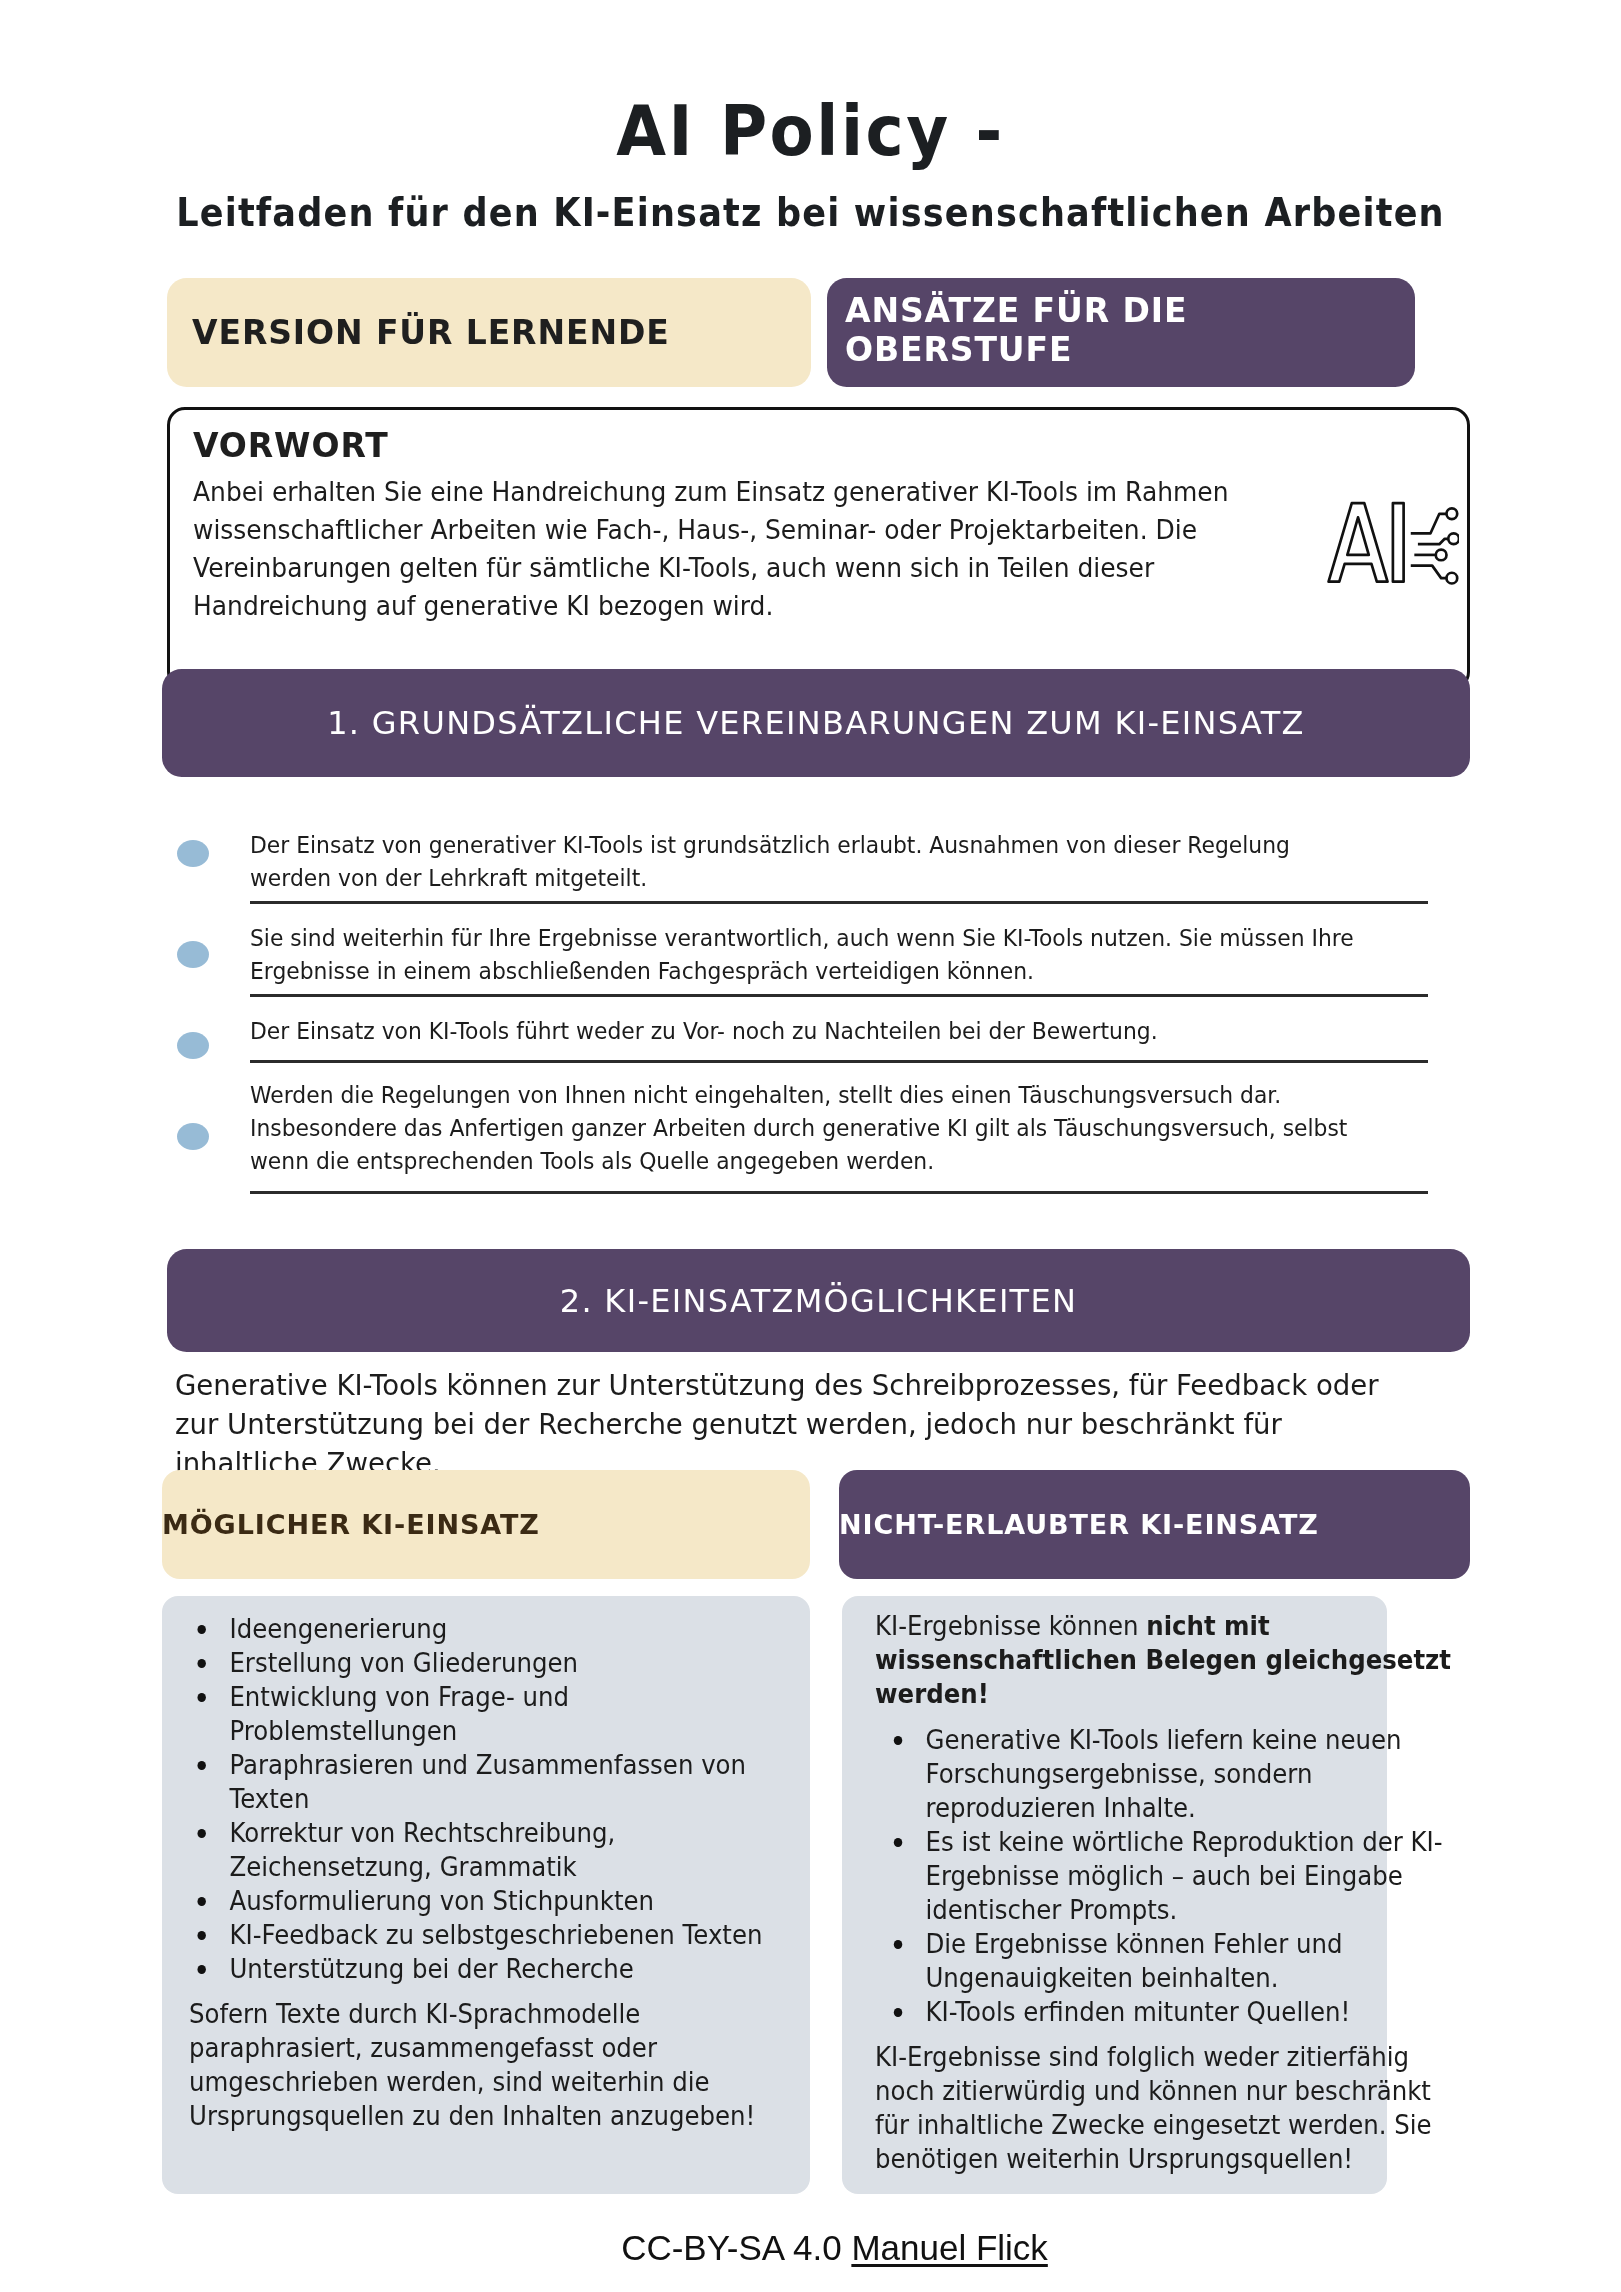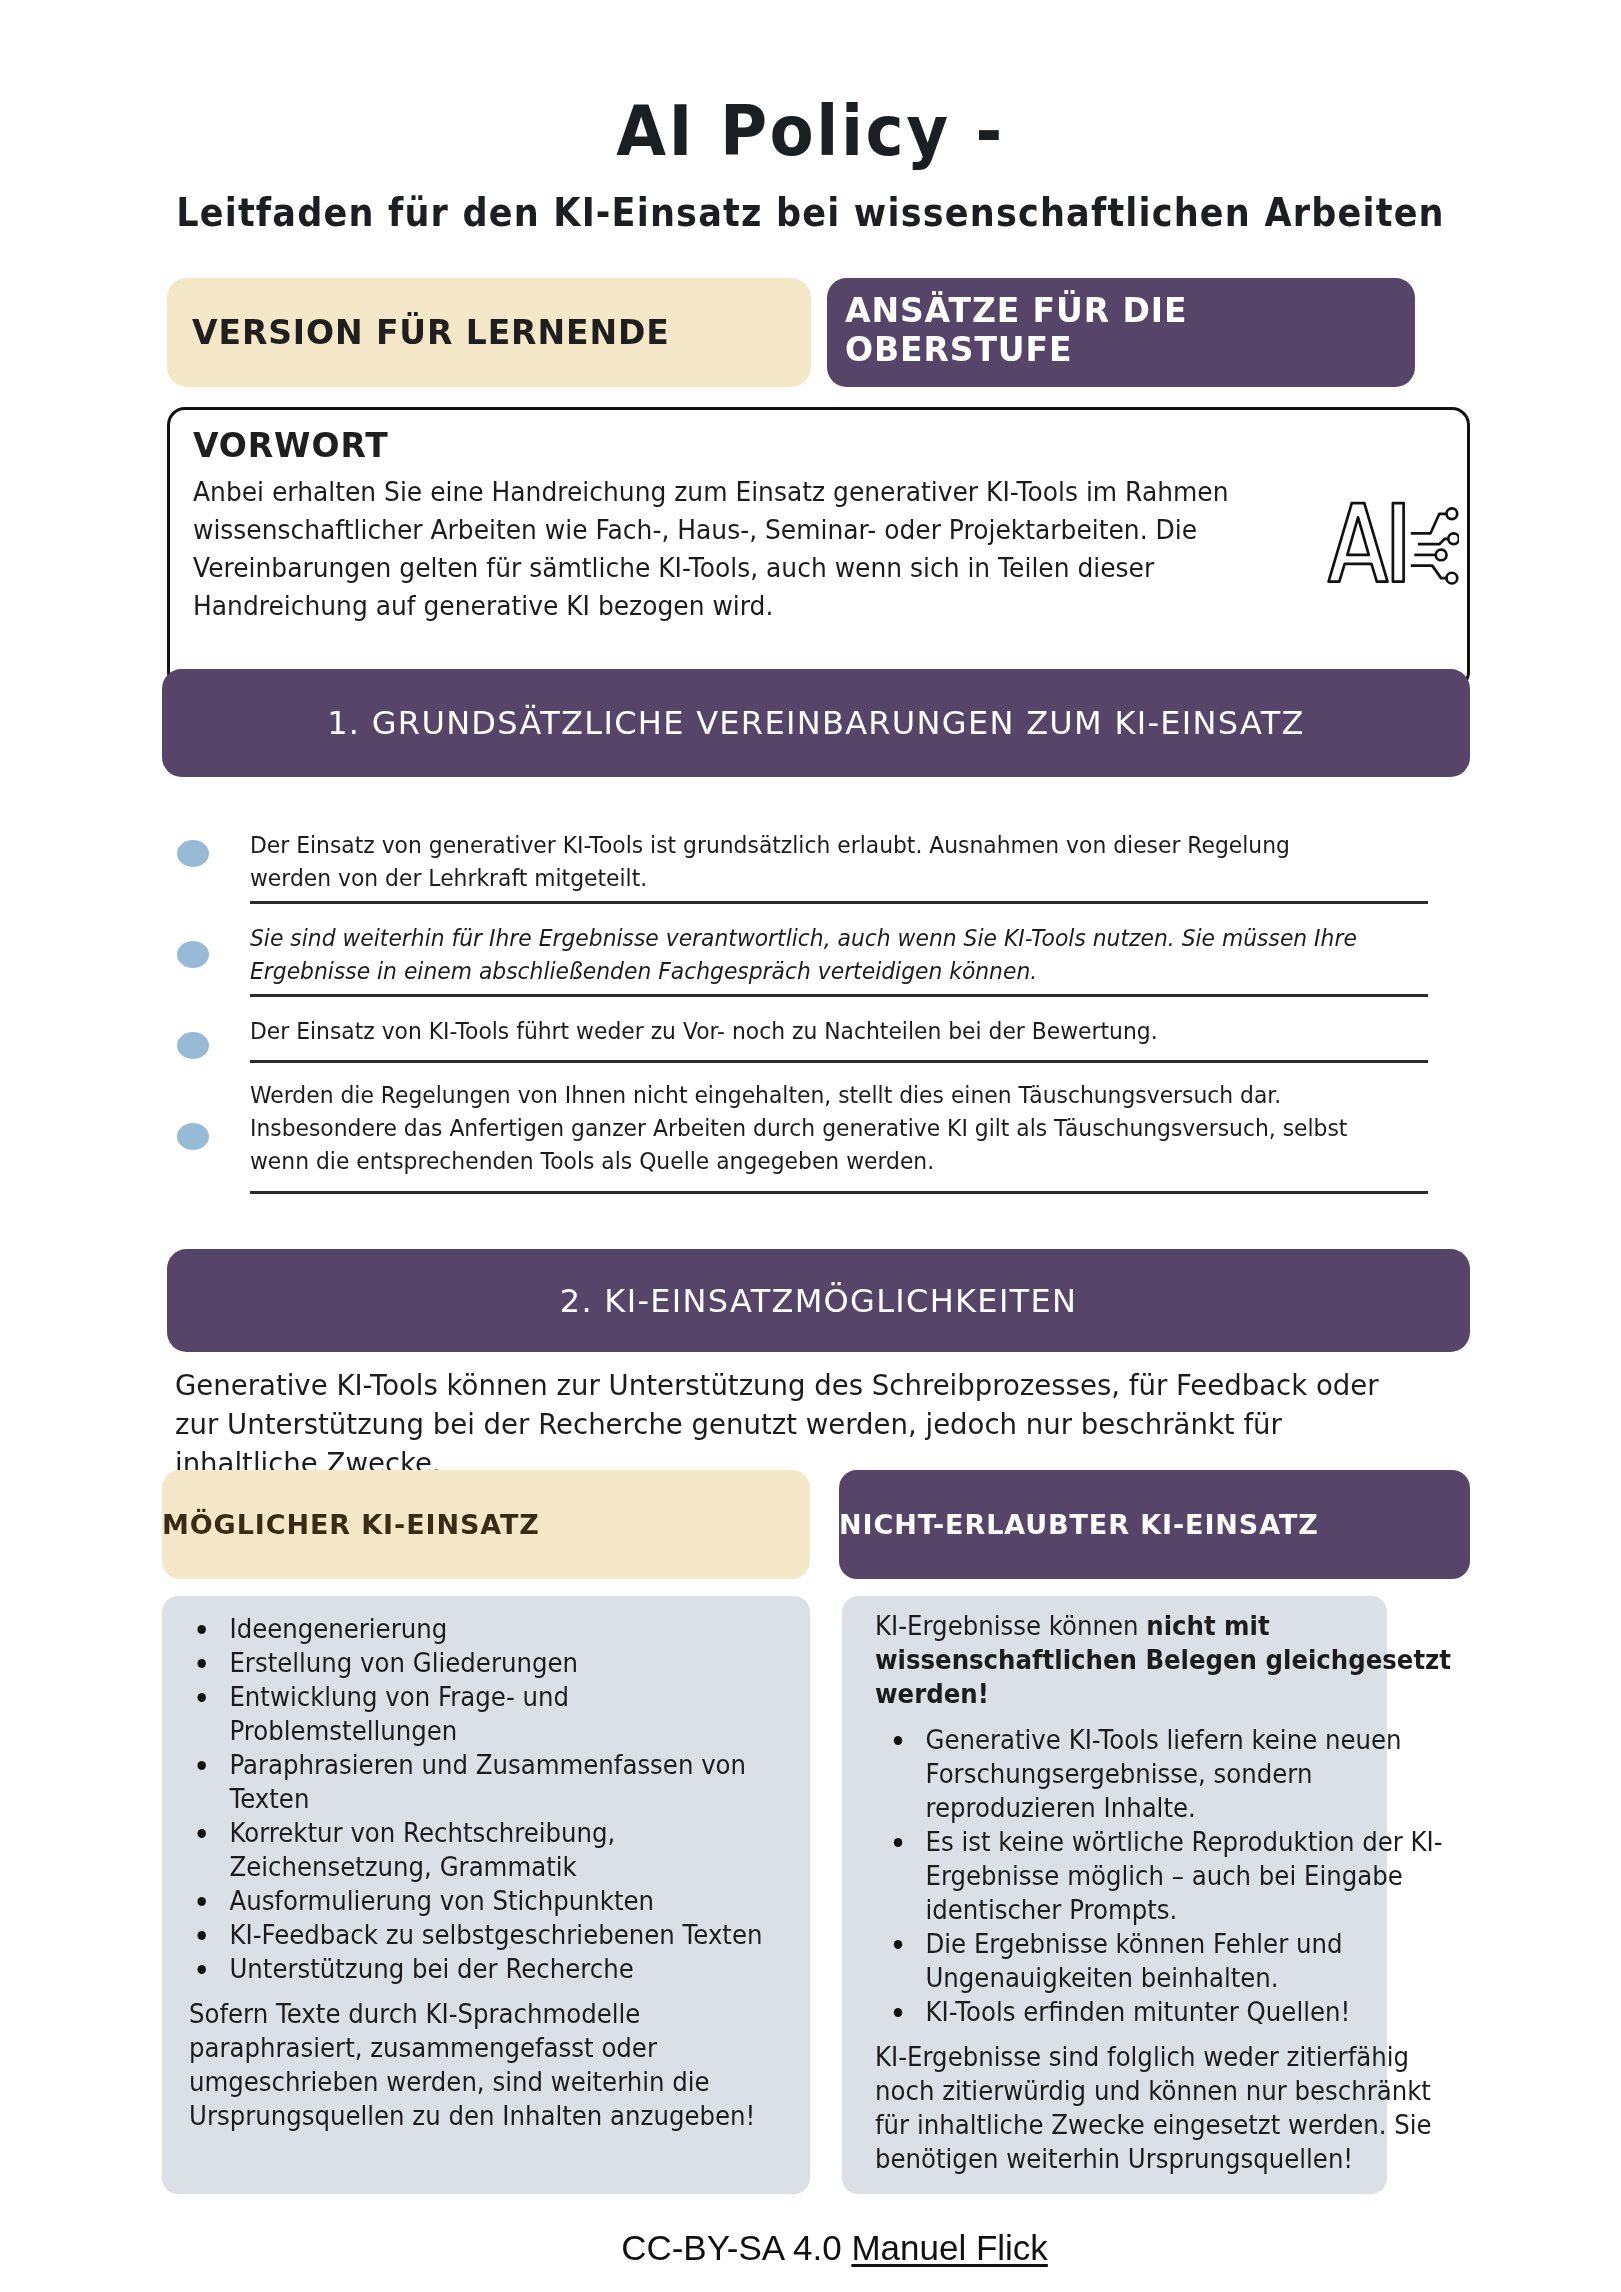--- a/index.html
+++ b/index.html
@@ -142,21 +142,21 @@
 
 <div class="abs section-header sec1">
   <span>1. GRUNDSÄTZLICHE VEREINBARUNGEN ZUM KI-EINSATZ</span>
 </div>
 
 <div class="abs rule-item" style="top:829px;height:81px;">
   <div class="rule-dot" style="top:10.7px;"></div>
   <div class="rule-text" style="top:0;">Der Einsatz von generativer KI-Tools ist grundsätzlich erlaubt. Ausnahmen von dieser Regelung werden von der Lehrkraft mitgeteilt.</div>
   <div class="rule-line" style="top:72px;"></div>
 </div>
-<div class="abs rule-item" style="top:922px;height:81px;font-style:italic;">
+<div class="abs rule-item" style="top:922px;height:81px;">
   <div class="rule-dot" style="top:19px;"></div>
   <div class="rule-text" style="top:0;">Sie sind weiterhin für Ihre Ergebnisse verantwortlich, auch wenn Sie KI-Tools nutzen. Sie müssen Ihre Ergebnisse in einem abschließenden Fachgespräch verteidigen können.</div>
   <div class="rule-line" style="top:72px;"></div>
 </div>
 <div class="abs rule-item" style="top:1015px;height:54px;">
   <div class="rule-dot" style="top:17px;"></div>
   <div class="rule-text" style="top:0;">Der Einsatz von KI-Tools führt weder zu Vor- noch zu Nachteilen bei der Bewertung.</div>
   <div class="rule-line" style="top:45px;"></div>
 </div>
 <div class="abs rule-item" style="top:1079px;height:116px;">

